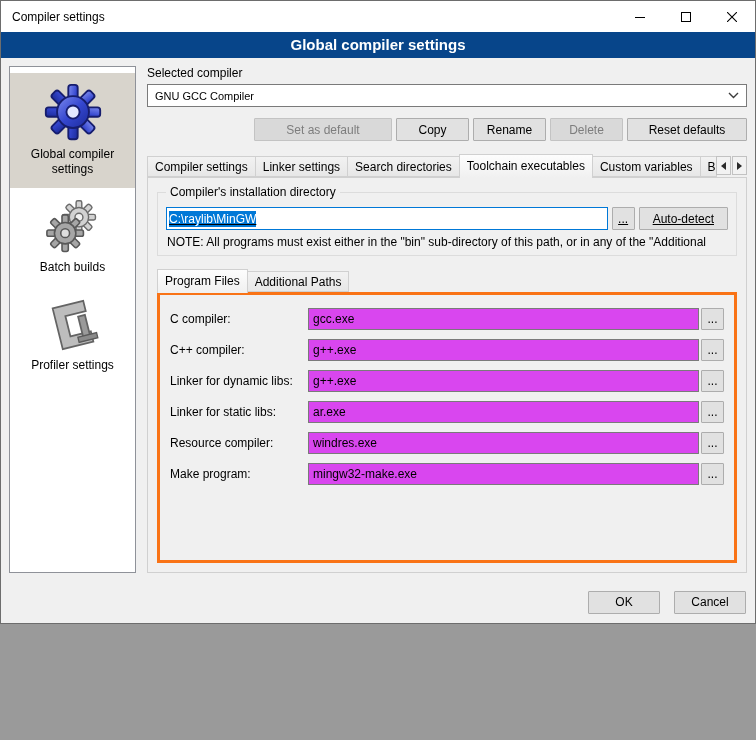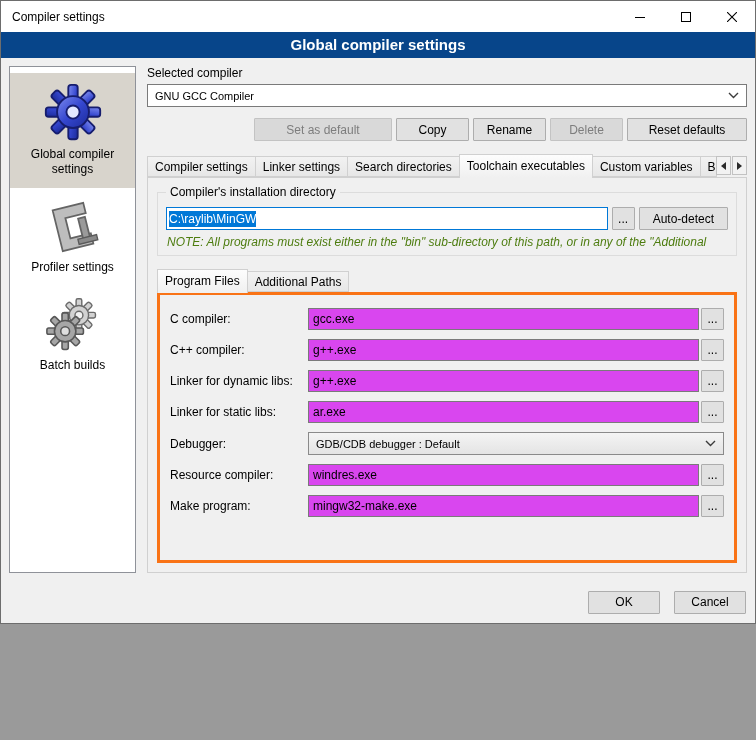--- a/index.html
+++ b/index.html
@@ -52,27 +52,27 @@
   .tab-arrows { margin-left:auto; display:flex; gap:1px; align-self:center; }
   .arrow-btn { width:15px; height:19px; display:flex; align-items:center; justify-content:center;
                background:#f2f2f2; border:1px solid #c2c2c2; padding:0; }
 
   .tabpanel { flex:1; border:1px solid #d0d0d0; background:#f0f0f0; padding:12px 9px 9px;
               display:flex; flex-direction:column; min-height:0; }
 
   
   .groupbox { border:1px solid #dcdcdc; position:relative; padding:14px 8px 5px; margin-top:2px; flex:0 0 auto; }
   .legend { position:absolute; top:-8px; left:8px; background:#f0f0f0; padding:0 4px; font-size:12px; }
-  .dir-row { display:flex; gap:4px; align-items:flex-end; }
+  .dir-row { display:flex; gap:4px; align-items:flex-end;text-decoration:underline; }
   .dir-input { flex:1; height:23px; background:#fff; border:1px solid #0078d7; display:flex;
                align-items:center; padding:0 2px; font-size:12px; overflow:hidden; }
   .sel-text { background:#0078d7; color:#fff; padding:1px 0; }
   .browse-btn { width:23px; height:23px; padding:0; flex:0 0 auto; }
   .autodetect-btn { height:23px; padding:0 13px; flex:0 0 auto; }
-  .note { font-size:12px; color:#4d7c0f; margin:5px 1px 1px; white-space:nowrap; overflow:hidden;font-style:italic; }
+  .note { font-size:12px; color:#000000; margin:5px 1px 1px; white-space:nowrap; overflow:hidden; }
 
   .subtabs { display:flex; align-items:flex-end; margin-top:13px; position:relative; z-index:1; }
   .subpanel { flex:1; border:3px solid #f97316; padding:13px 10px; min-height:0; }
 
   .form-row { display:flex; align-items:center; margin-bottom:9px; }
   .form-label { width:138px; flex:0 0 auto; font-size:12px; }
   .textfield { flex:1; height:22px; border:1px solid #7a7a7a; background:#d946ef; font-size:12px;
                font-family:inherit; padding:0 4px; min-width:0; }
   .form-row .browse-btn { margin-left:2px; height:22px; width:23px; }
 
@@ -131,40 +131,40 @@
     <div class="sidebar">
       <div class="side-item selected">
         <svg class="side-icon" viewBox="0 0 64 64" width="60" height="60">
           <use href="#gear8" fill="url(#bluegrad)" stroke="#161d6e" stroke-width="2"></use>
           <circle cx="32" cy="32" r="7" fill="#e3e8ff" stroke="#161d6e" stroke-width="2"></circle>
         </svg>
         <span>Global compiler settings</span>
       </div>
       <div class="side-item">
         <svg class="side-icon" viewBox="0 0 64 64" width="56" height="56">
-          <g transform="rotate(-14 32 32)">
-            <path d="M14 8 h36 v12 h-24 v24 h24 v12 h-36 z" fill="#bdbdbd" stroke="#646464" stroke-width="2"></path>
-            <rect x="40" y="24" width="8" height="26" fill="#9a9a9a" stroke="#646464" stroke-width="2"></rect>
-            <rect x="34" y="47" width="22" height="6" fill="#8a8a8a" stroke="#5a5a5a" stroke-width="1.5"></rect>
-          </g>
-        </svg>
-        <span>Profiler settings</span>
-      </div>
-      <div class="side-item">
-        <svg class="side-icon" viewBox="0 0 64 64" width="56" height="56">
           <g transform="translate(18,0) scale(0.65)">
             <use href="#gear8" fill="#d2d2d2" stroke="#6b6b6b" stroke-width="2.5"></use>
             <circle cx="32" cy="32" r="7" fill="#f2f2f2" stroke="#6b6b6b" stroke-width="2.5"></circle>
           </g>
           <g transform="translate(0,16) scale(0.72)">
             <use href="#gear8" fill="#a6a6a6" stroke="#585858" stroke-width="2.5"></use>
             <circle cx="32" cy="32" r="7" fill="#dedede" stroke="#585858" stroke-width="2.5"></circle>
           </g>
         </svg>
         <span>Batch builds</span>
+      </div>
+      <div class="side-item">
+        <svg class="side-icon" viewBox="0 0 64 64" width="56" height="56">
+          <g transform="rotate(-14 32 32)">
+            <path d="M14 8 h36 v12 h-24 v24 h24 v12 h-36 z" fill="#bdbdbd" stroke="#646464" stroke-width="2"></path>
+            <rect x="40" y="24" width="8" height="26" fill="#9a9a9a" stroke="#646464" stroke-width="2"></rect>
+            <rect x="34" y="47" width="22" height="6" fill="#8a8a8a" stroke="#5a5a5a" stroke-width="1.5"></rect>
+          </g>
+        </svg>
+        <span>Profiler settings</span>
       </div>
     </div>
 
     <div class="main">
 
       <div class="small-label">Selected compiler</div>
       <div class="combo">
         <span>GNU GCC Compiler</span>
         <span class="chev">
           <svg width="11" height="7">
@@ -240,31 +240,20 @@
             <input class="textfield" value="g++.exe" style="">
             <button class="btn browse-btn">...</button>
           </div>
 
           <div class="form-row">
             <span class="form-label">Linker for static libs:</span>
             <input class="textfield" value="ar.exe" style="">
             <button class="btn browse-btn">...</button>
           </div>
 
-          <div class="form-row">
-            <span class="form-label">Debugger:</span>
-            <div class="combo gray">
-              <span>GDB/CDB debugger : Default</span>
-              <span class="chev">
-                <svg width="11" height="7">
-                    <path d="M1 1 L5.5 5.5 L10 1" fill="none" stroke="#3c3c3c" stroke-width="1.4"></path>
-                  </svg>
-              </span>
-            </div>
-          </div>
 
           <div class="form-row">
             <span class="form-label">Resource compiler:</span>
             <input class="textfield" value="windres.exe" style="">
             <button class="btn browse-btn">...</button>
           </div>
 
           <div class="form-row">
             <span class="form-label">Make program:</span>
             <input class="textfield" value="mingw32-make.exe" style="">

